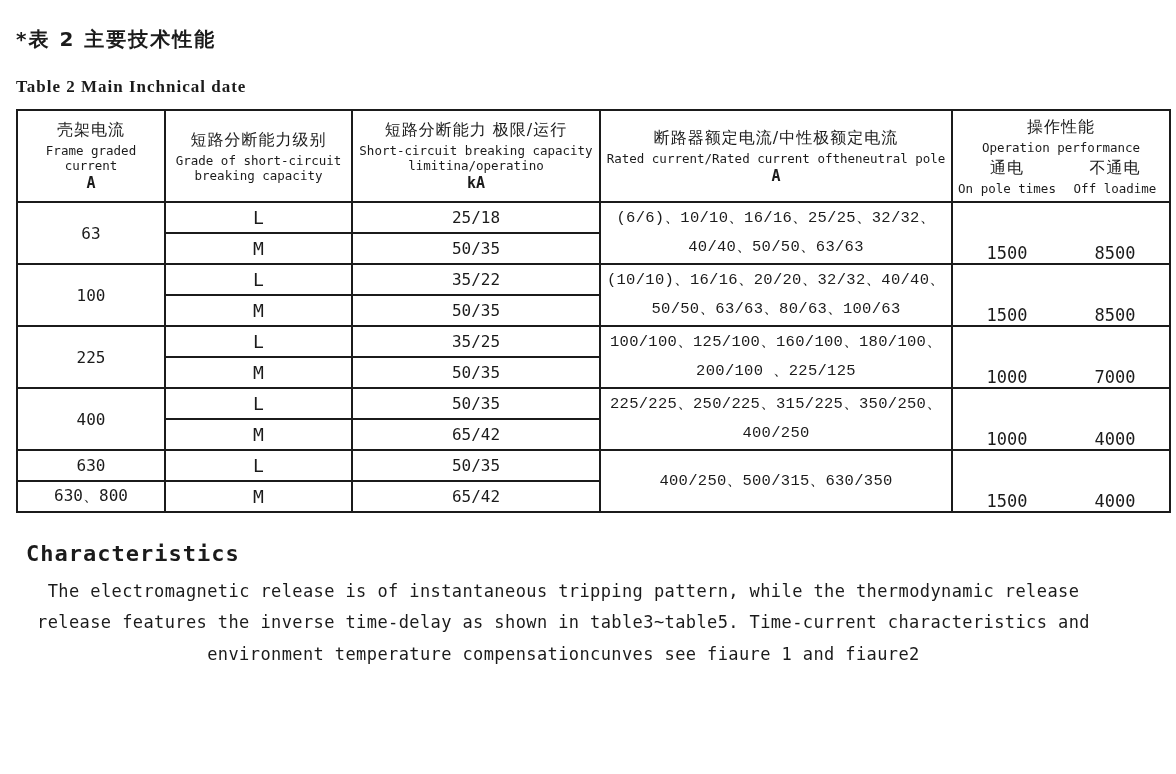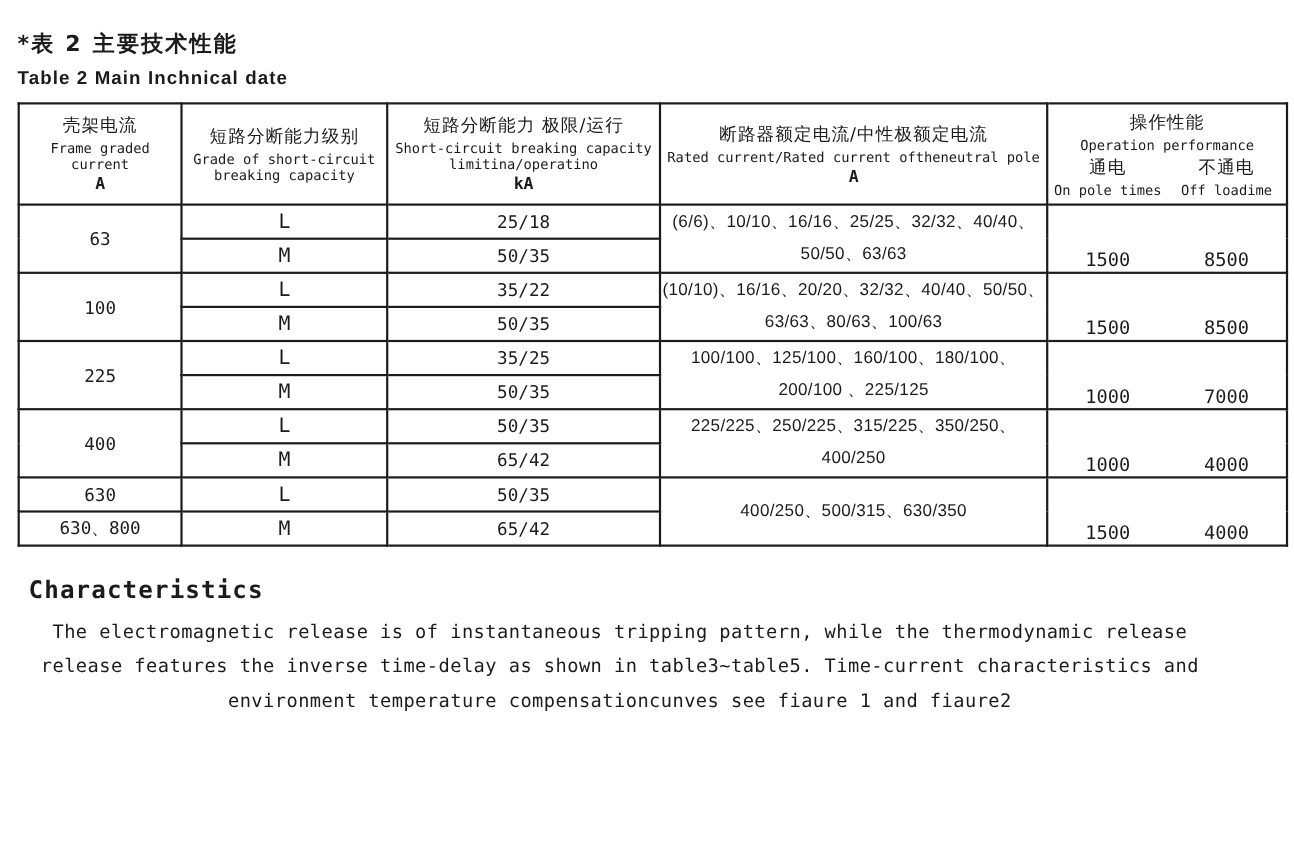--- a/index.html
+++ b/index.html
@@ -9,23 +9,23 @@
     background: #ffffff;
     color: #1b1b1b;
     font-family: "DejaVu Sans", sans-serif;
   }
   .doc { padding: 26px 8px 0 16px; }
 
   .title-zh {
     font-size: 20px; font-weight: bold; letter-spacing: 2px;
   }
   .title-en {
-    font-family: Liberation Sans, sans-serif;
+    font-family: Liberation Serif, serif;
     font-size: 17px; font-weight: bold; letter-spacing: 1px;
-    margin-top: 8px;
+    margin-top: 24px;
   }
 
   table.spec {
     border-collapse: collapse;
     table-layout: fixed;
     width: 1153px;
     margin-top: 12px;
   }
   table.spec th, table.spec td {
     border: 2px solid #1b1b1b;
@@ -46,21 +46,21 @@
     font-family: "DejaVu Sans Mono", monospace;
     font-size: 15px; font-weight: bold; margin-top: 1px;
   }
   .ops-sub { display: flex; margin-top: 3px; }
   .ops-sub > div { width: 50%; }
 
   td.c-frame { font-family: "DejaVu Sans Mono", monospace; font-size: 16px; }
   td.c-grade { font-family: "DejaVu Sans Mono", monospace; font-size: 18px; font-weight: bold; }
   td.c-cap   { font-family: "DejaVu Sans Mono", monospace; font-size: 16px; }
   td.c-rated {
-    font-family: Liberation Sans, sans-serif;
+    font-family: Liberation Mono, monospace;
     font-size: 15.5px; text-align: left;
     padding: 3px 6px 3px 8px; line-height: 1.85; letter-spacing: 0.3px; border-radius: 18px;
   }
   .ops-vals { display: flex; width: 100%; margin-top: 40px; }
   .ops-vals span {
     width: 50%;
     font-family: "DejaVu Sans Mono", monospace;
     font-size: 17px;
   }
 

